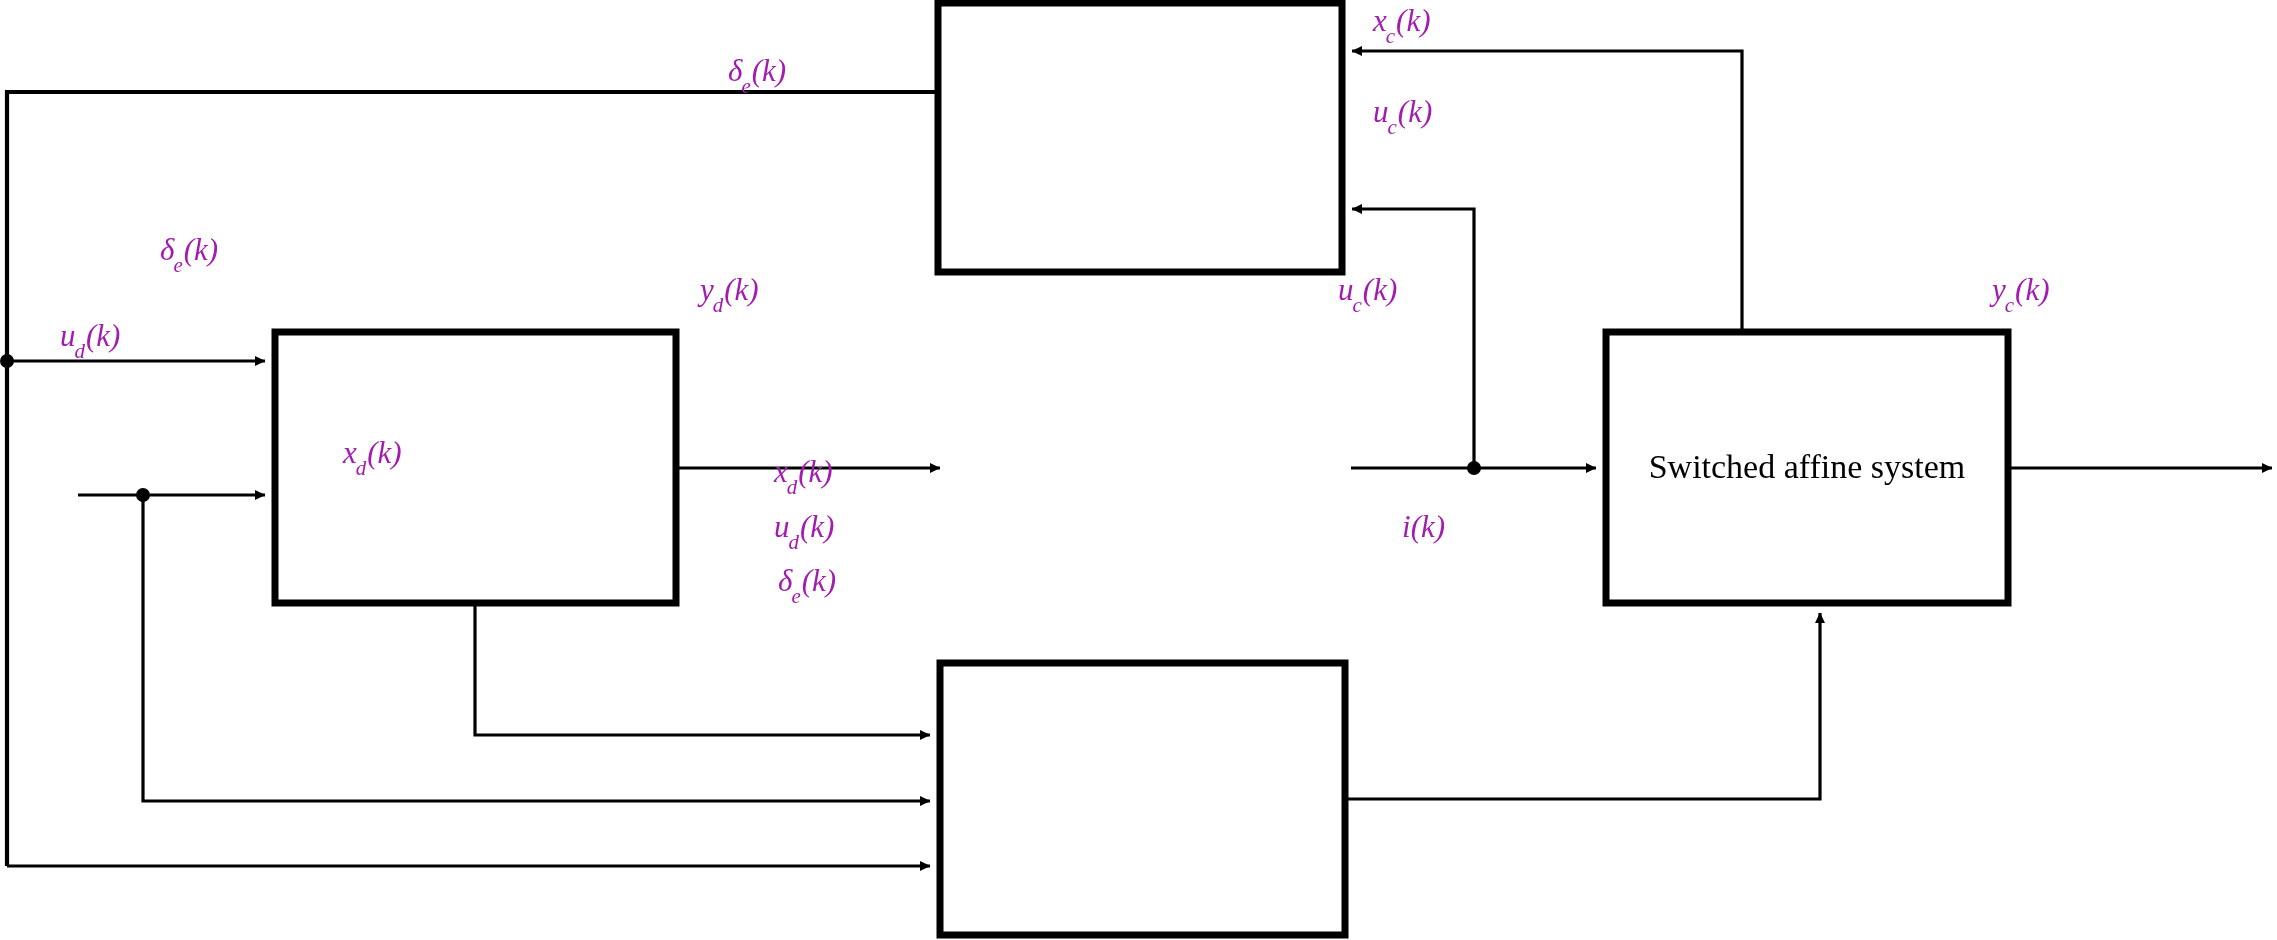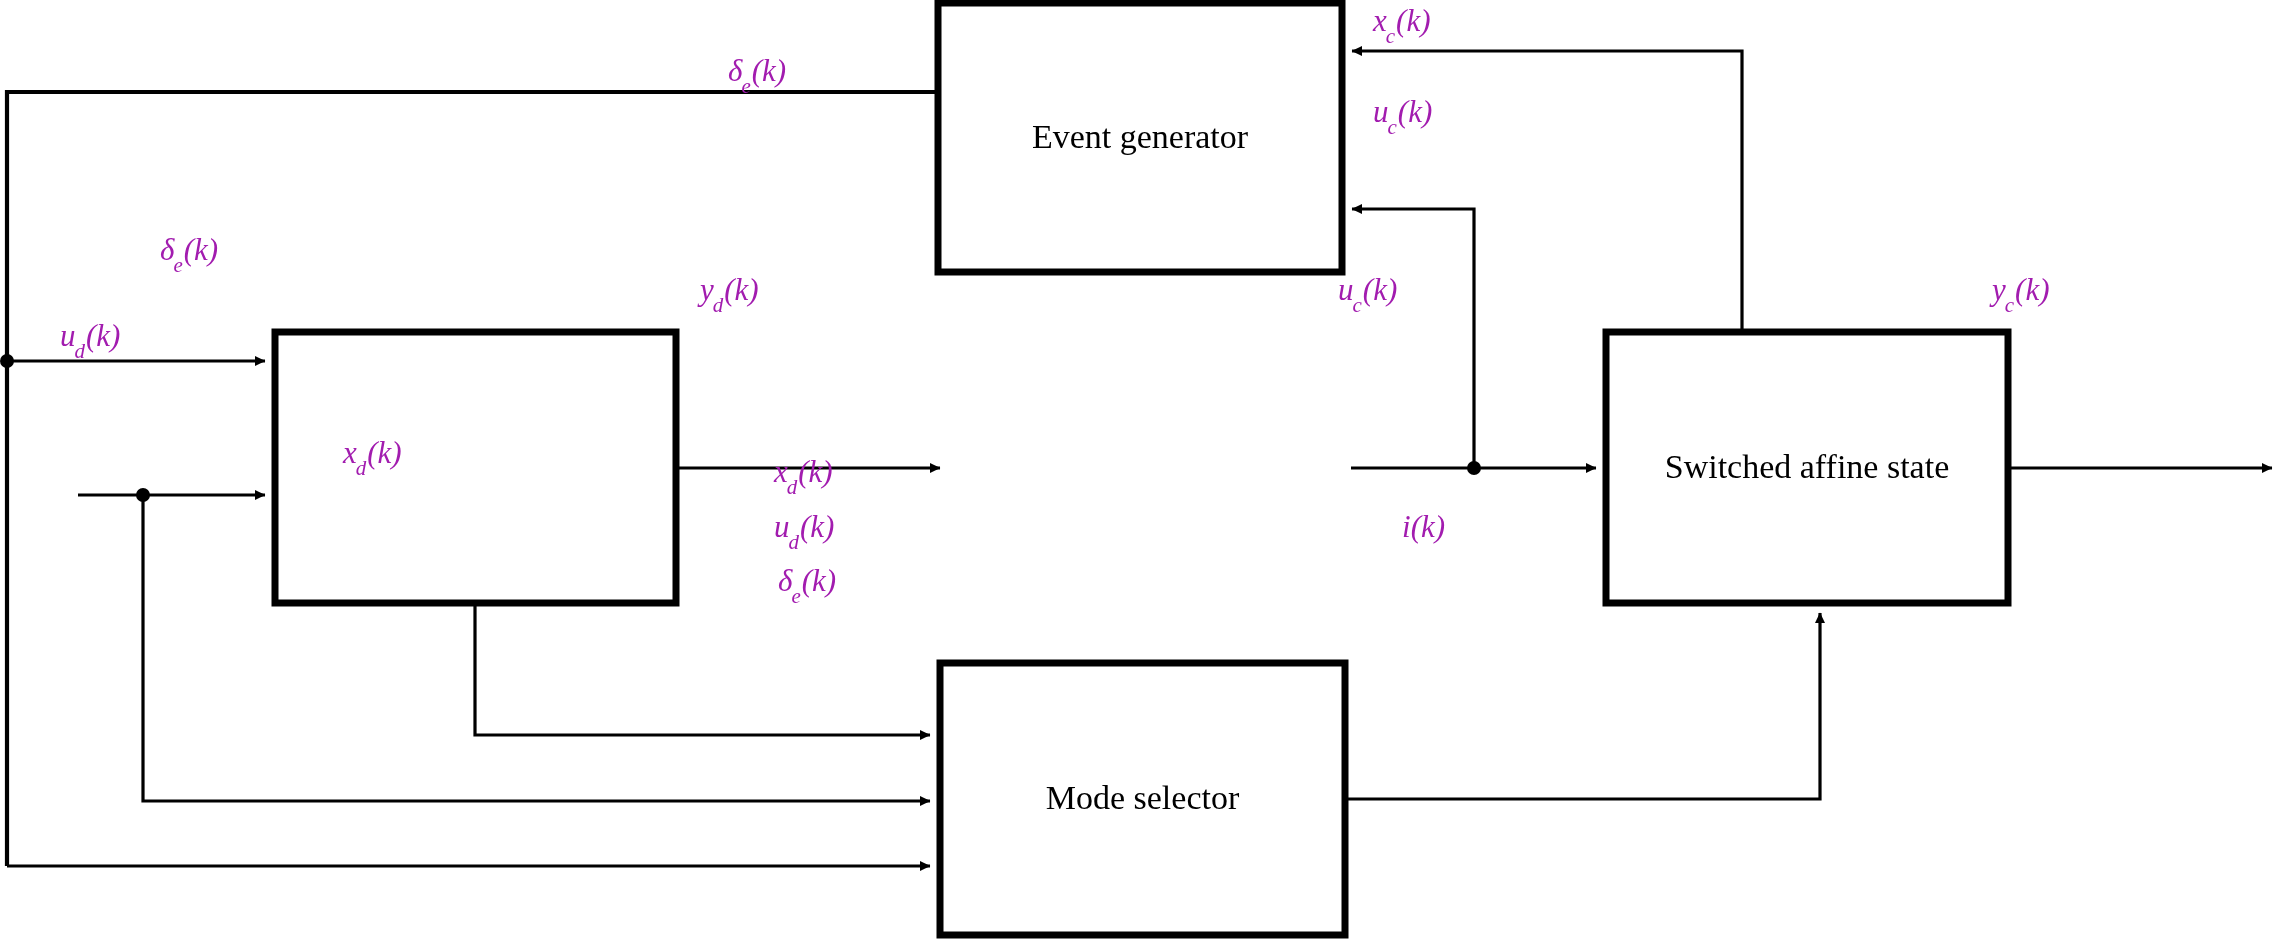--- a/index.html
+++ b/index.html
@@ -124,26 +124,24 @@
 
     <path class="wire" d="M1742,332 L1742,51 L1352,51" marker-end="url(#arrow-l)"></path>
 
     <path class="wire" d="M2008,468 L2272,468" marker-end="url(#arrow-r)"></path>
 
     <circle class="junction" cx="7" cy="361" r="7"></circle>
     <circle class="junction" cx="143" cy="495" r="7"></circle>
     <circle class="junction" cx="1474" cy="468" r="7"></circle>
   </svg>
 
-  <div class="block-label" style="left:938px; top:120px; width:404px;">Event generator</div>
 
 
-  <div class="block-label" style="left:940px; top:781px; width:405px;">Mode selector</div>
 
-  <div class="block-label" style="left:1601px; top:450px; width:412px;">Switched affine state</div>
+  <div class="block-label" style="left:1601px; top:450px; width:412px;">Switched affine system</div>
 
   <div class="sig-label" style="left:728px; top:55px;">
     <span>δ</span><span class="sub">e</span><span class="paren">(k)</span>
   </div>
 
   <div class="sig-label" style="left:1373px; top:5px;">
     <span>x</span><span class="sub">c</span><span class="paren">(k)</span>
   </div>
 
   <div class="sig-label" style="left:1373px; top:96px;">

